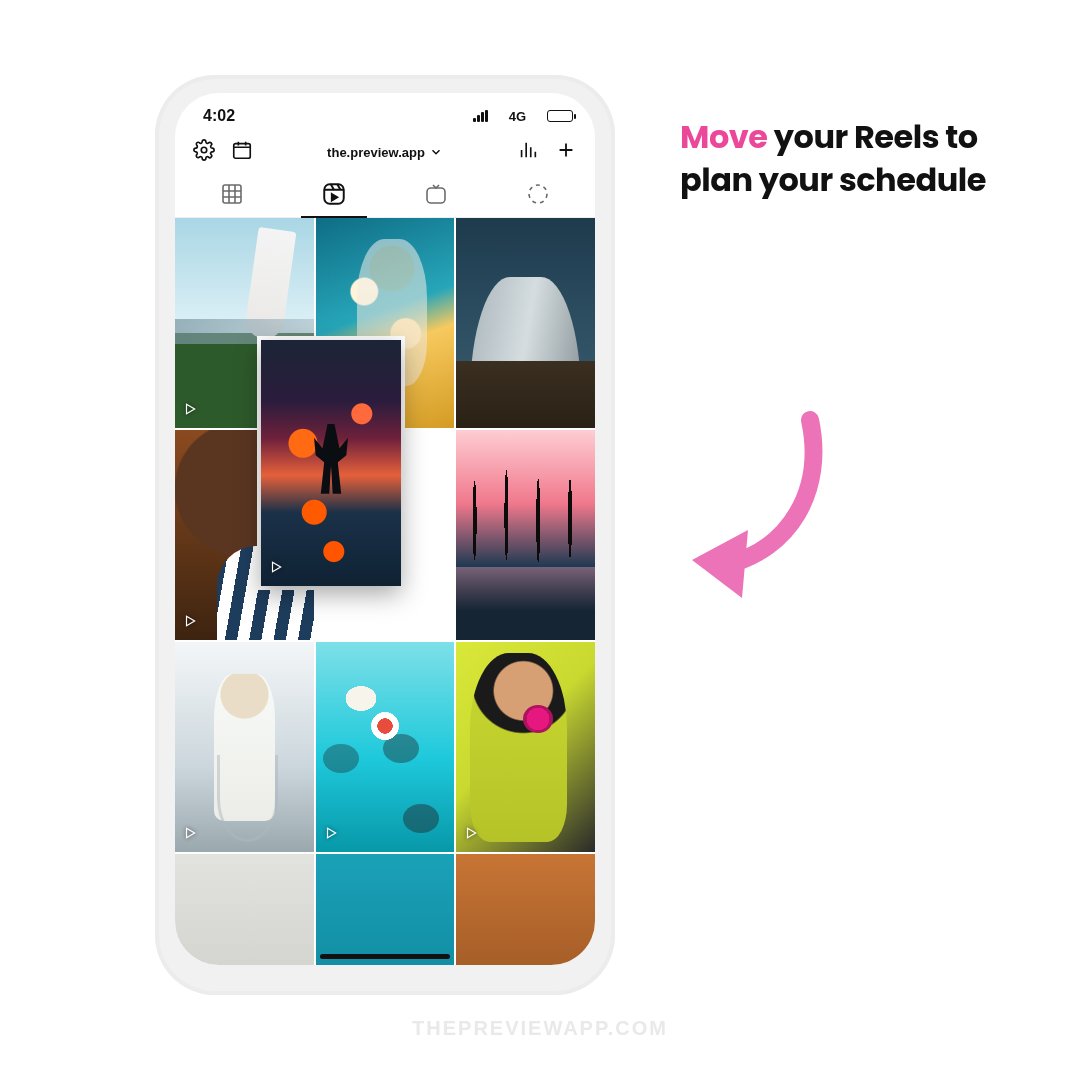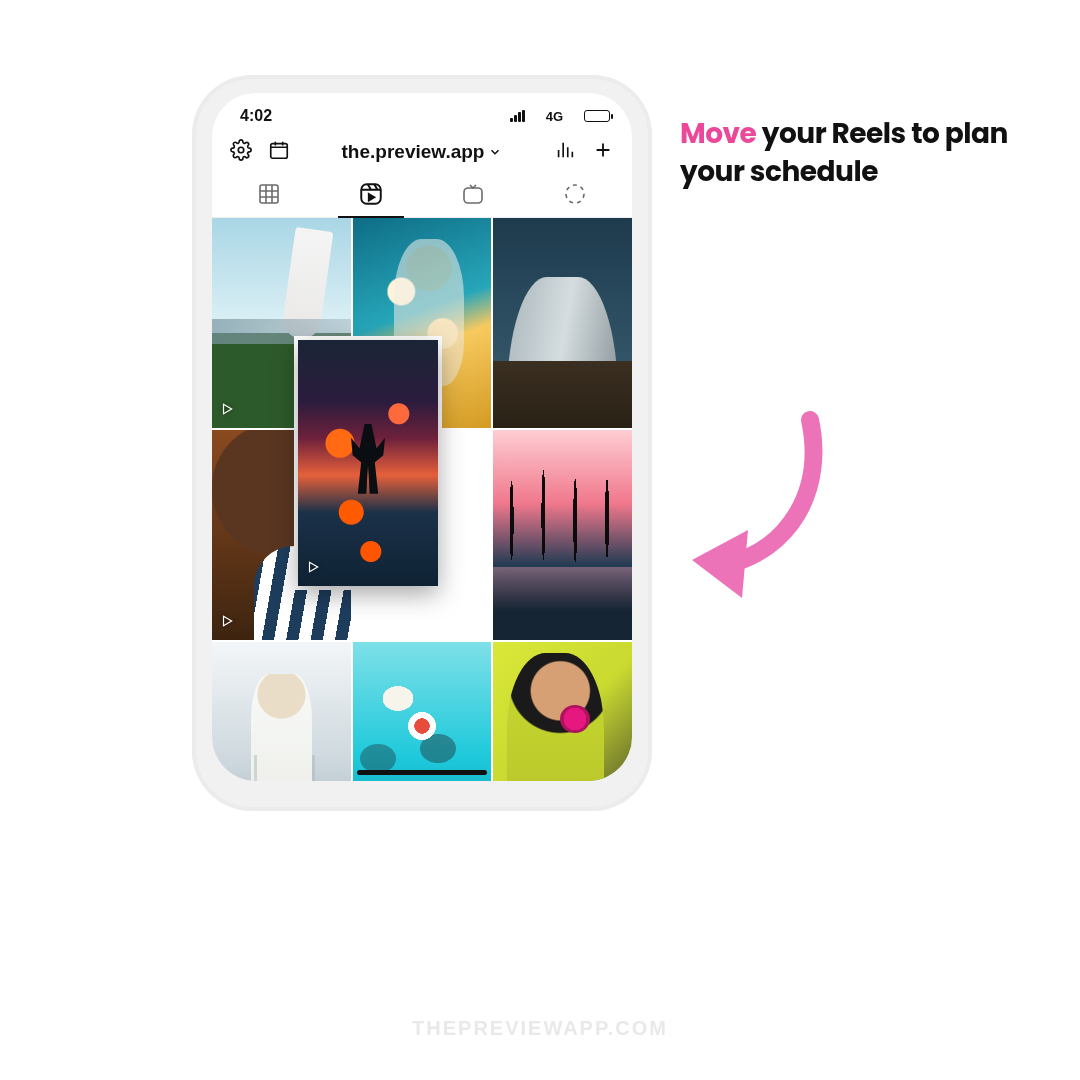--- a/index.html
+++ b/index.html
@@ -6,26 +6,25 @@
   html, body { width: 1080px; height: 1080px; background: #ffffff; font-family: -apple-system, BlinkMacSystemFont, "Segoe UI", Helvetica, Arial, sans-serif; overflow: hidden; }
 
   .canvas { position: relative; width: 1080px; height: 1080px; }
 
   
   .phone {
     position: absolute;
     left: 155px;
     top: 75px;
     width: 460px;
-    height: 736px;
+    height: 920px;
     background: #f1f1f1;
     border-radius: 60px;
     box-shadow: 0 0 0 4px #ececec inset;
     padding: 18px 20px 30px 20px;
-    margin-left: 37px;
   }
 
   .screen {
     position: relative;
     width: 100%;
     height: 100%;
     background: #ffffff;
     border-radius: 44px;
     overflow: hidden;
   }
@@ -57,21 +56,21 @@
   .battery-fill { width: 85%; height: 100%; background: #111; border-radius: 1px; }
 
   
   .appbar {
     display: flex; align-items: center; justify-content: space-between;
     padding: 10px 18px 8px 18px;
   }
   .appbar-left, .appbar-right { display: flex; gap: 16px; align-items: center; }
   .appbar svg { stroke: #111; fill: none; }
   .account {
-    display: flex; align-items: center; gap: 4px; font-size: 19px; font-weight: 600; color: #111;
+    display: flex; align-items: center; gap: 4px; font-size: 13px; font-weight: 600; color: #111;
   }
 
   
   .tabs {
     display: flex; justify-content: space-around; align-items: center;
     padding: 8px 6px 0 6px; border-bottom: 1px solid #eee;
   }
   .tab { flex: 1; display: flex; justify-content: center; padding-bottom: 10px; position: relative; }
   .tab.active::after {
     content: ""; position: absolute; bottom: -1px; left: 18%; right: 18%;
@@ -188,21 +187,21 @@
     transform: translateX(-50%);
     background: #0a0d12;
     clip-path: polygon(40% 0, 60% 0, 75% 35%, 100% 20%, 95% 45%, 70% 55%, 80% 100%, 55% 100%, 50% 60%, 45% 100%, 20% 100%, 30% 55%, 5% 45%, 0 20%, 25% 35%);
   }
   .dragging .play { position: absolute; left: 8px; bottom: 8px; color: #fff; }
 
   
   .caption {
     position: absolute; left: 680px; top: 115px; width: 330px;
     font-family: "Poppins", -apple-system, sans-serif;
-    font-size: 28px; font-weight: 700; line-height: 1.35; color: #111;
+    font-size: 32px; font-weight: 700; line-height: 1.35; color: #111;
     letter-spacing: -0.5px;
   }
   .caption .accent { color: #ec4899; }
 
   .arrow {
     position: absolute; left: 680px; top: 400px;
     color: #ec73b8;
   }
 
   .watermark {

